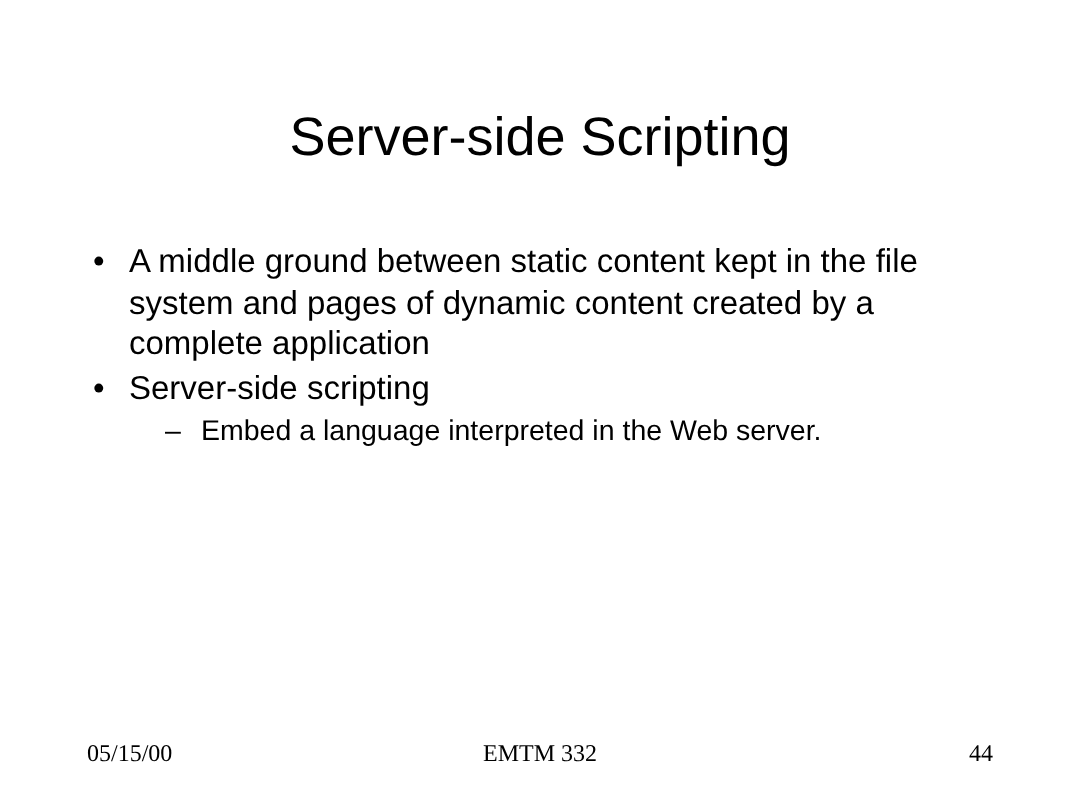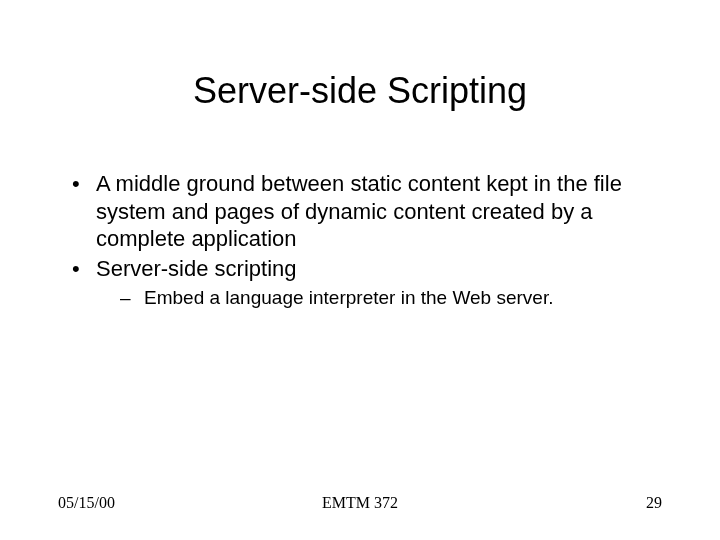--- a/index.html
+++ b/index.html
@@ -32,21 +32,21 @@
   .body {
     position: absolute;
     top: 160px;
     left: 58px;
     right: 58px;
     font-family: "Comic Sans MS", "Trebuchet MS", Arial, sans-serif;
   }
   ul.level1 {
     list-style: none;
     padding: 0;
-    margin: 10px;
+    margin: 0;
   }
   ul.level1 > li {
     position: relative;
     padding-left: 28px;
     font-size: 22px;
     line-height: 1.25;
     margin-bottom: 2px;
   }
   ul.level1 > li::before {
     content: "•";
@@ -109,26 +109,26 @@
 
   <div class="body">
     <ul class="level1">
       <li>
         <span>A middle ground between static content kept in the file system and pages of dynamic content created by a complete application</span>
       </li>
       <li>
         <span>Server-side scripting</span>
         <ul class="level2">
           <li>
-            <span>Embed a language interpreter in the Web server.</span>
+            <span>Embed a language interpreted in the Web server.</span>
           </li>
         </ul>
       </li>
     </ul>
   </div>
 
   <div class="footer">
     <span class="footer-date">05/15/00</span>
-    <span class="footer-center">EMTM 372</span>
-    <span class="footer-page">29</span>
+    <span class="footer-center">EMTM 332</span>
+    <span class="footer-page">44</span>
   </div>
 
 </div>
 
 </body></html>

